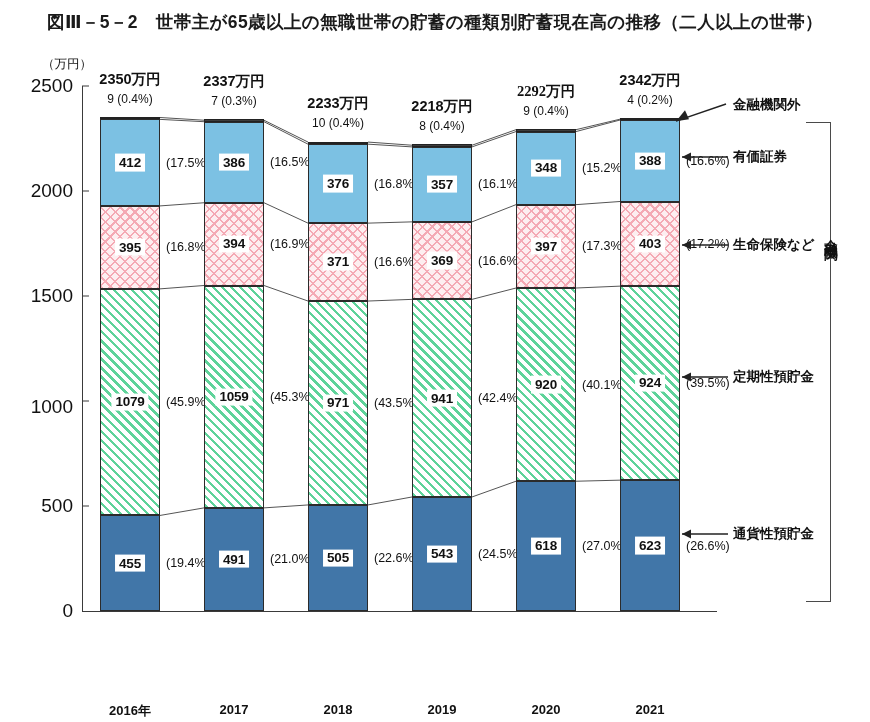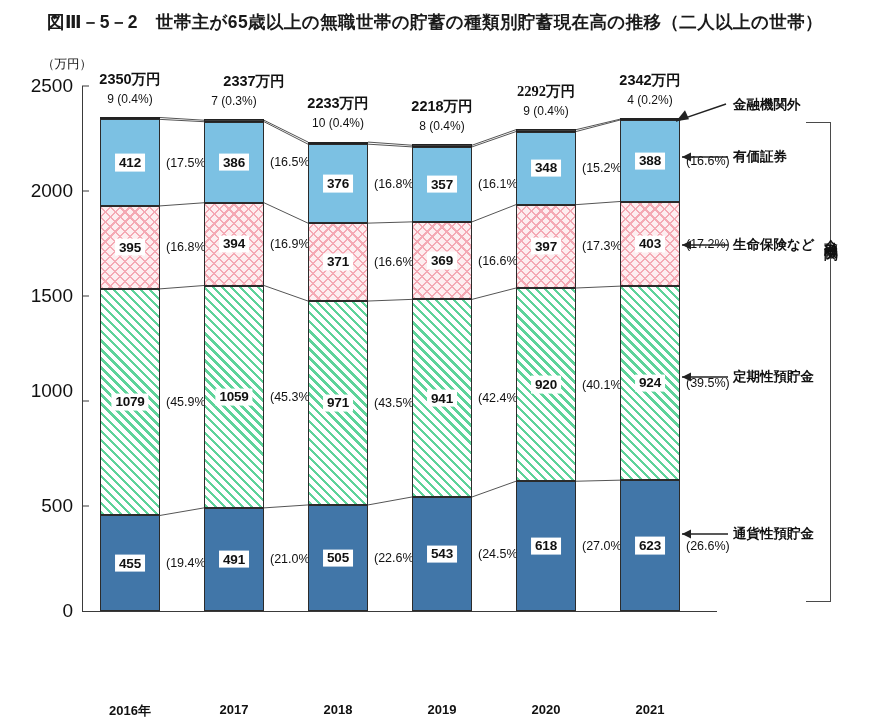--- a/index.html
+++ b/index.html
@@ -134,21 +134,21 @@
   <div class="axis-x"></div>
 
   <div class="plot" id="plot">
 
   <div class="ytick" style="top: 0px;">2500</div>
       <div class="ytick-mark" style="top: 0px;"></div>
       <div class="ytick" style="top: 105px;">2000</div>
       <div class="ytick-mark" style="top: 105px;"></div>
       <div class="ytick" style="top: 210px;">1500</div>
       <div class="ytick-mark" style="top: 210px;"></div>
-      <div class="ytick" style="top: 305px;">1000</div>
+      <div class="ytick" style="top: 321px;">1000</div>
       <div class="ytick-mark" style="top: 315px;"></div>
       <div class="ytick" style="top: 420px;">500</div>
       <div class="ytick-mark" style="top: 420px;"></div>
       <div class="ytick" style="top: 525px;">0</div>
       <div class="bar-group" style="left: 18px; height: 525px;">
         <div class="seg seg-demand" style="height: 95.55px; bottom: 0px;"></div>
         <div class="val" style="bottom: 47.775px; transform: translate(-50%, 50%);">455</div>
         <div class="pct" style="bottom: 47.775px; transform: translateY(50%); left: 66px;">(19.4%)</div>
         <div class="seg seg-time" style="height: 226.59px; bottom: 95.55px;"></div>
         <div class="val" style="bottom: 208.845px; transform: translate(-50%, 50%);">1079</div>
@@ -171,21 +171,21 @@
         <div class="seg seg-time" style="height: 222.39px; bottom: 103.11px;"></div>
         <div class="val" style="bottom: 214.305px; transform: translate(-50%, 50%); text-align: right;">1059</div>
         <div class="pct" style="bottom: 214.305px; transform: translateY(50%); left: 66px;">(45.3%)</div>
         <div class="seg seg-insurance" style="height: 82.74px; bottom: 325.5px;"></div>
         <div class="val" style="bottom: 366.87px; transform: translate(-50%, 50%);">394</div>
         <div class="pct" style="bottom: 366.87px; transform: translateY(50%); left: 66px;">(16.9%)</div>
         <div class="seg seg-securities" style="height: 81.06px; bottom: 408.24px;"></div>
         <div class="val" style="bottom: 448.77px; transform: translate(-50%, 50%);">386</div>
         <div class="pct" style="bottom: 448.77px; transform: translateY(50%); left: 66px;">(16.5%)</div>
         <div class="seg seg-outside" style="height: 2.5px; bottom: 489.3px;"></div>
-        <div class="total" style="top: -13.77px; margin-left: 20px;">2337万円</div>
+        <div class="total" style="top: -13.77px;">2337万円</div>
         <div class="topval" style="top: 8.23px;">7 (0.3%)</div>
         <div class="xlab">2017</div>
       </div>
       <div class="bar-group" style="left: 226px; height: 525px;">
         <div class="seg seg-demand" style="height: 106.05px; bottom: 0px;"></div>
         <div class="val" style="bottom: 53.025px; transform: translate(-50%, 50%);">505</div>
         <div class="pct" style="bottom: 53.025px; transform: translateY(50%); left: 66px;">(22.6%)</div>
         <div class="seg seg-time" style="height: 203.91px; bottom: 106.05px;"></div>
         <div class="val" style="bottom: 208.005px; transform: translate(-50%, 50%);">971</div>
         <div class="pct" style="bottom: 208.005px; transform: translateY(50%); left: 66px;">(43.5%)</div>

